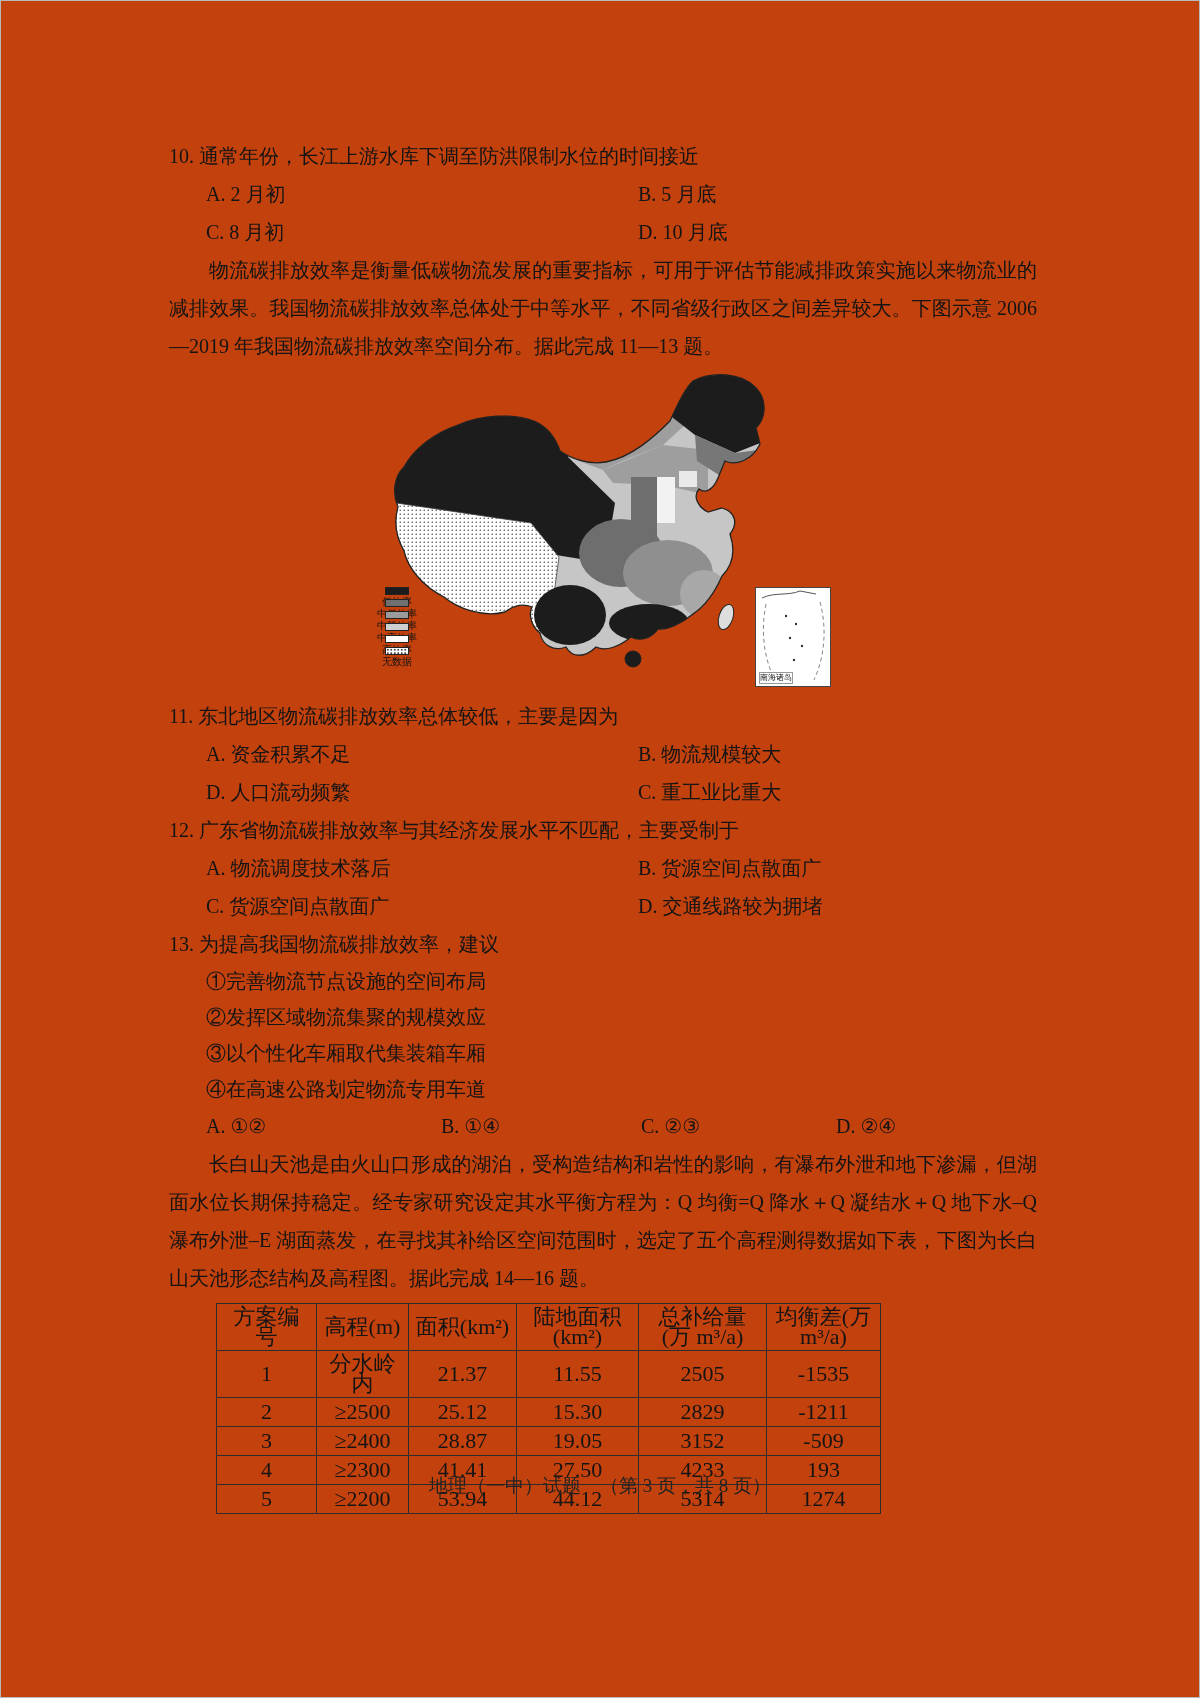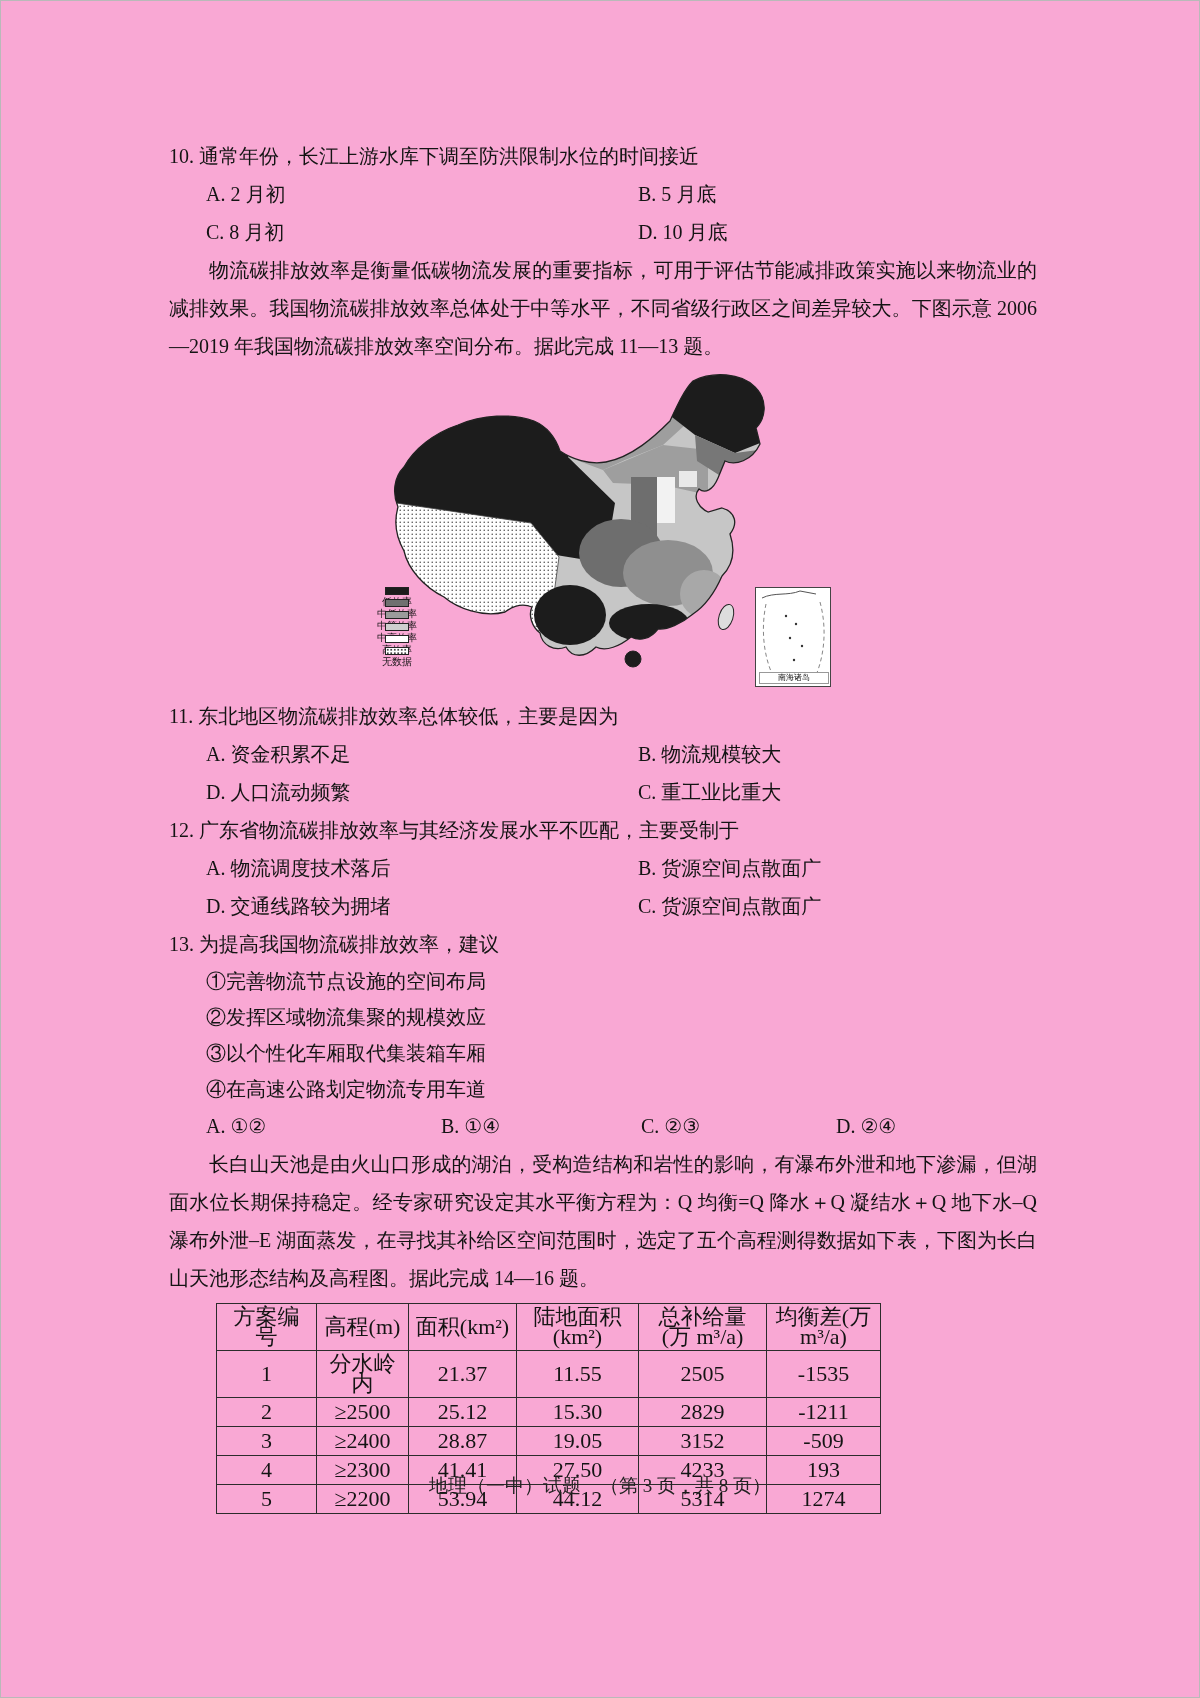--- a/index.html
+++ b/index.html
@@ -1,19 +1,19 @@
 <!DOCTYPE html>
 <html><head>
 <meta charset="utf-8">
 <style>
   * { margin:0; padding:0; box-sizing:border-box; }
   html,body { background:#e9e9e9; }
   .page {
     width:1200px; height:1698px; margin:0 auto; position:relative;
-    background:#f9a8d4; color:#141414; overflow:hidden;
+    background:#c2410c; color:#141414; overflow:hidden;
     border:1px solid #b9b9b9;
     font-family:"Liberation Serif","DejaVu Serif",serif;
   }
   .content {
     position:absolute; top:136px; left:168px; width:868px;
     font-size:20px; line-height:38px;
   }
   .q-stem { white-space:nowrap; }
   .opts2 { display:grid; grid-template-columns:432px 1fr; padding-left:37px; }
   .opts4 { display:grid; grid-template-columns:235px 200px 195px 1fr; padding-left:37px; }
@@ -26,21 +26,21 @@
   .legend { position:absolute; left:14px; top:222px; font-size:10px; line-height:12px; font-family:"Liberation Sans","DejaVu Sans",sans-serif; }
   .legend-item { display:flex; align-items:center; gap:1px; height:12px;flex-direction:column; }
   .legend-swatch { width:24px; height:8px; border:1px solid #222; flex:0 0 auto; }
   .sw0 { background:#1c1c1c; }
   .sw1 { background:#707070; }
   .sw2 { background:#9b9b9b; }
   .sw3 { background:#cfcfcf; }
   .sw4 { background:#ffffff; }
   .sw5 { background-color:#fff; background-image:radial-gradient(#444 0.7px, transparent 0.9px); background-size:3.5px 3.5px; }
   .inset { position:absolute; right:12px; top:222px; width:76px; height:100px; border:1px solid #444; background:#fff; }
-  .inset-label { position:absolute; bottom:2px; left:3px; font-size:8px; line-height:10px; border:1px solid #999; padding:0 18px; background:#fff; white-space:nowrap; }
+  .inset-label { position:absolute; bottom:2px; left:3px; font-size:8px; line-height:10px; border:1px solid #999; padding:0 0; background:#fff; white-space:nowrap; }
 
   
   .table-wrap { padding-left:47px; margin-top:6px; }
   table { border-collapse:collapse; font-size:22px; line-height:20px; }
   th, td { border:1px solid #2c2c2c; text-align:center; padding:3px 6px; height:29px; font-weight:normal; }
 
   .footer {
     position:absolute; top:1472px; left:0; width:100%;
     text-align:center; font-size:19px; color:#222;
   }
@@ -151,22 +151,22 @@
         <span>D. 人口流动频繁</span>
         <span>C. 重工业比重大</span>
       </div>
     </div>
 
     <div class="q-block">
       <div class="q-stem">12. 广东省物流碳排放效率与其经济发展水平不匹配，主要受制于</div>
       <div class="opts2">
         <span>A. 物流调度技术落后</span>
         <span>B. 货源空间点散面广</span>
+        <span>C. 货源空间点散面广</span>
         <span>D. 交通线路较为拥堵</span>
-        <span>C. 货源空间点散面广</span>
       </div>
     </div>
 
     <div class="q-block">
       <div class="q-stem">13. 为提高我国物流碳排放效率，建议</div>
       <div class="sub-items">
         <div>①完善物流节点设施的空间布局</div>
         <div>②发挥区域物流集聚的规模效应</div>
         <div>③以个性化车厢取代集装箱车厢</div>
         <div>④在高速公路划定物流专用车道</div>

